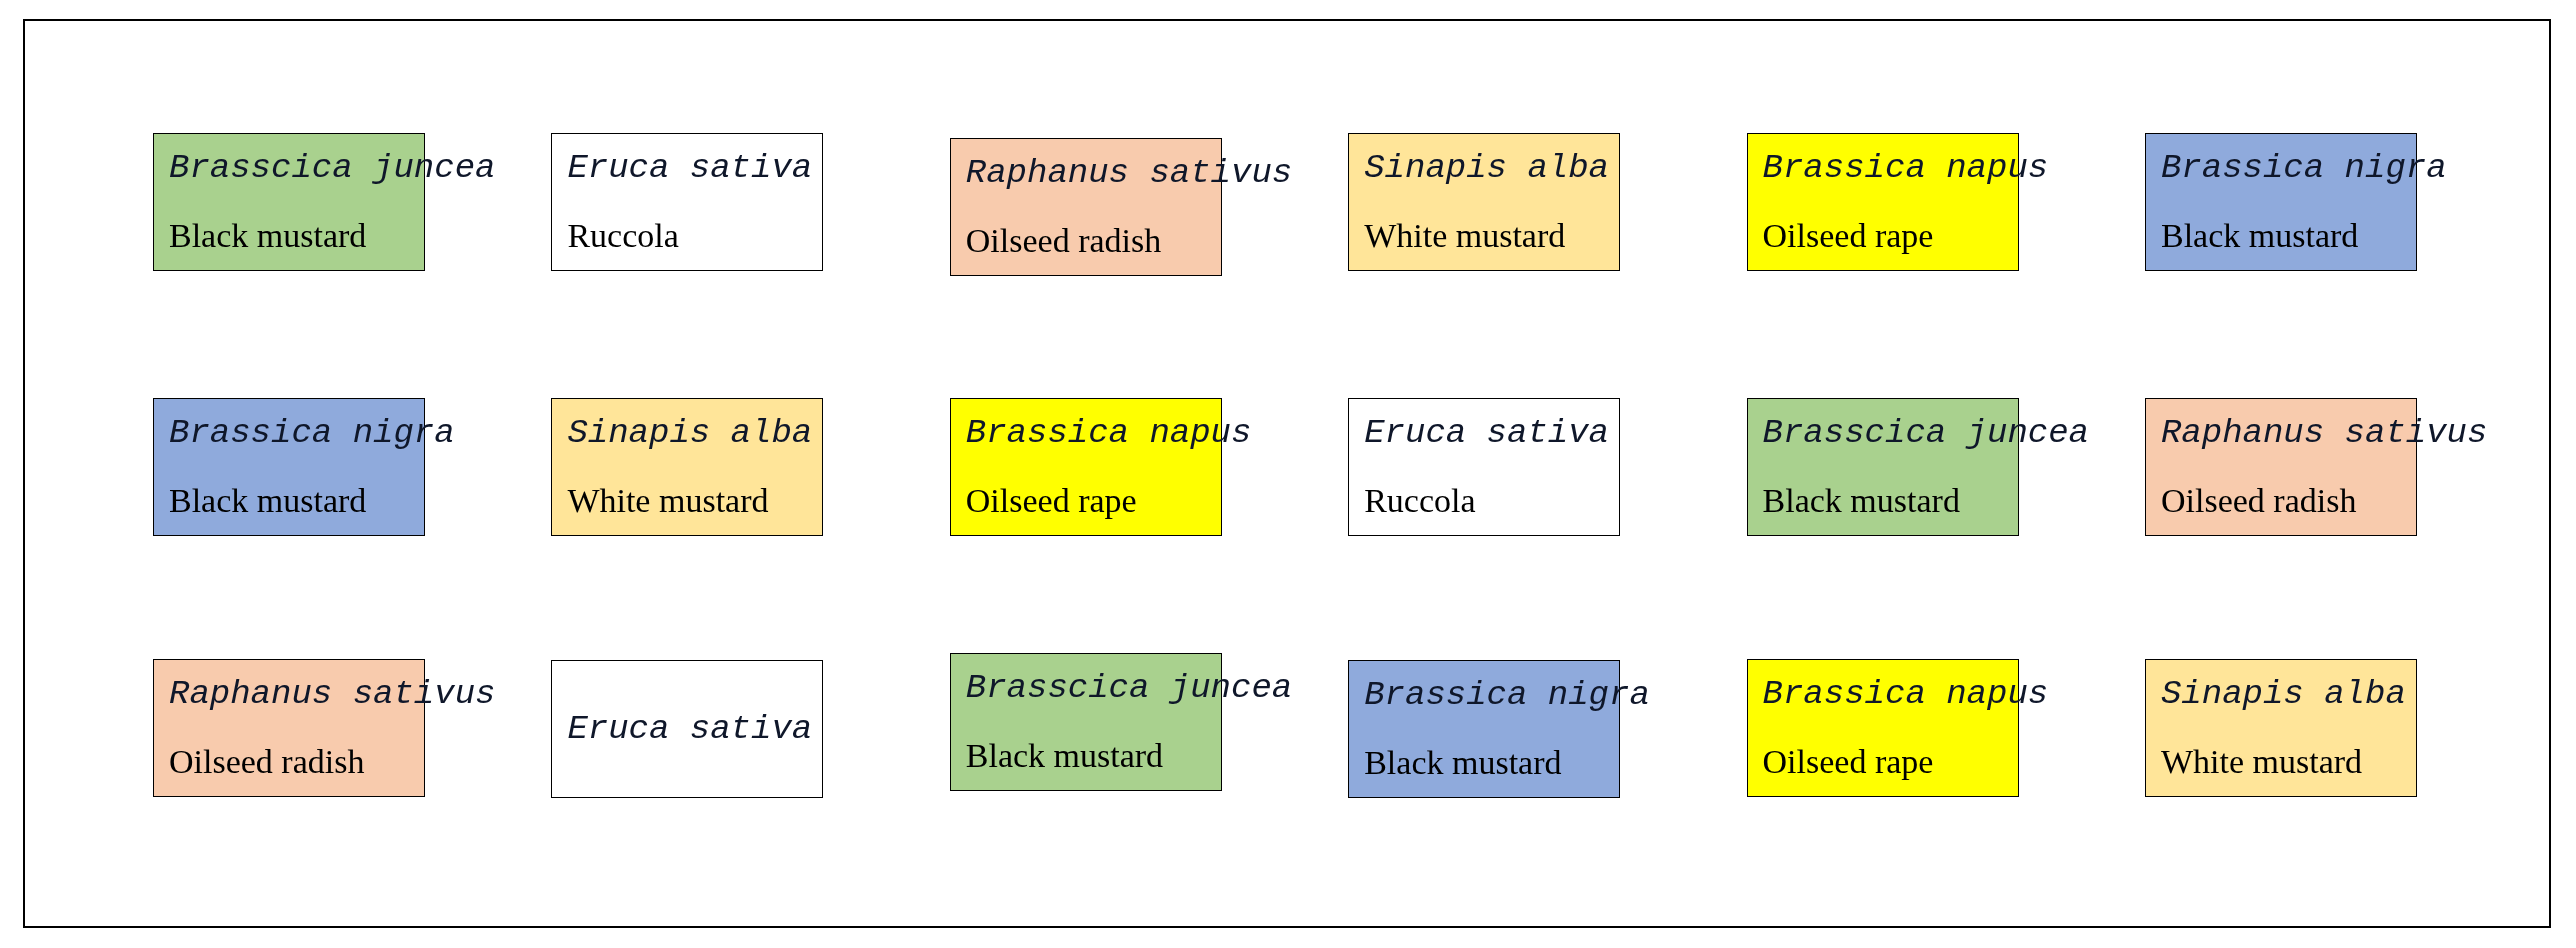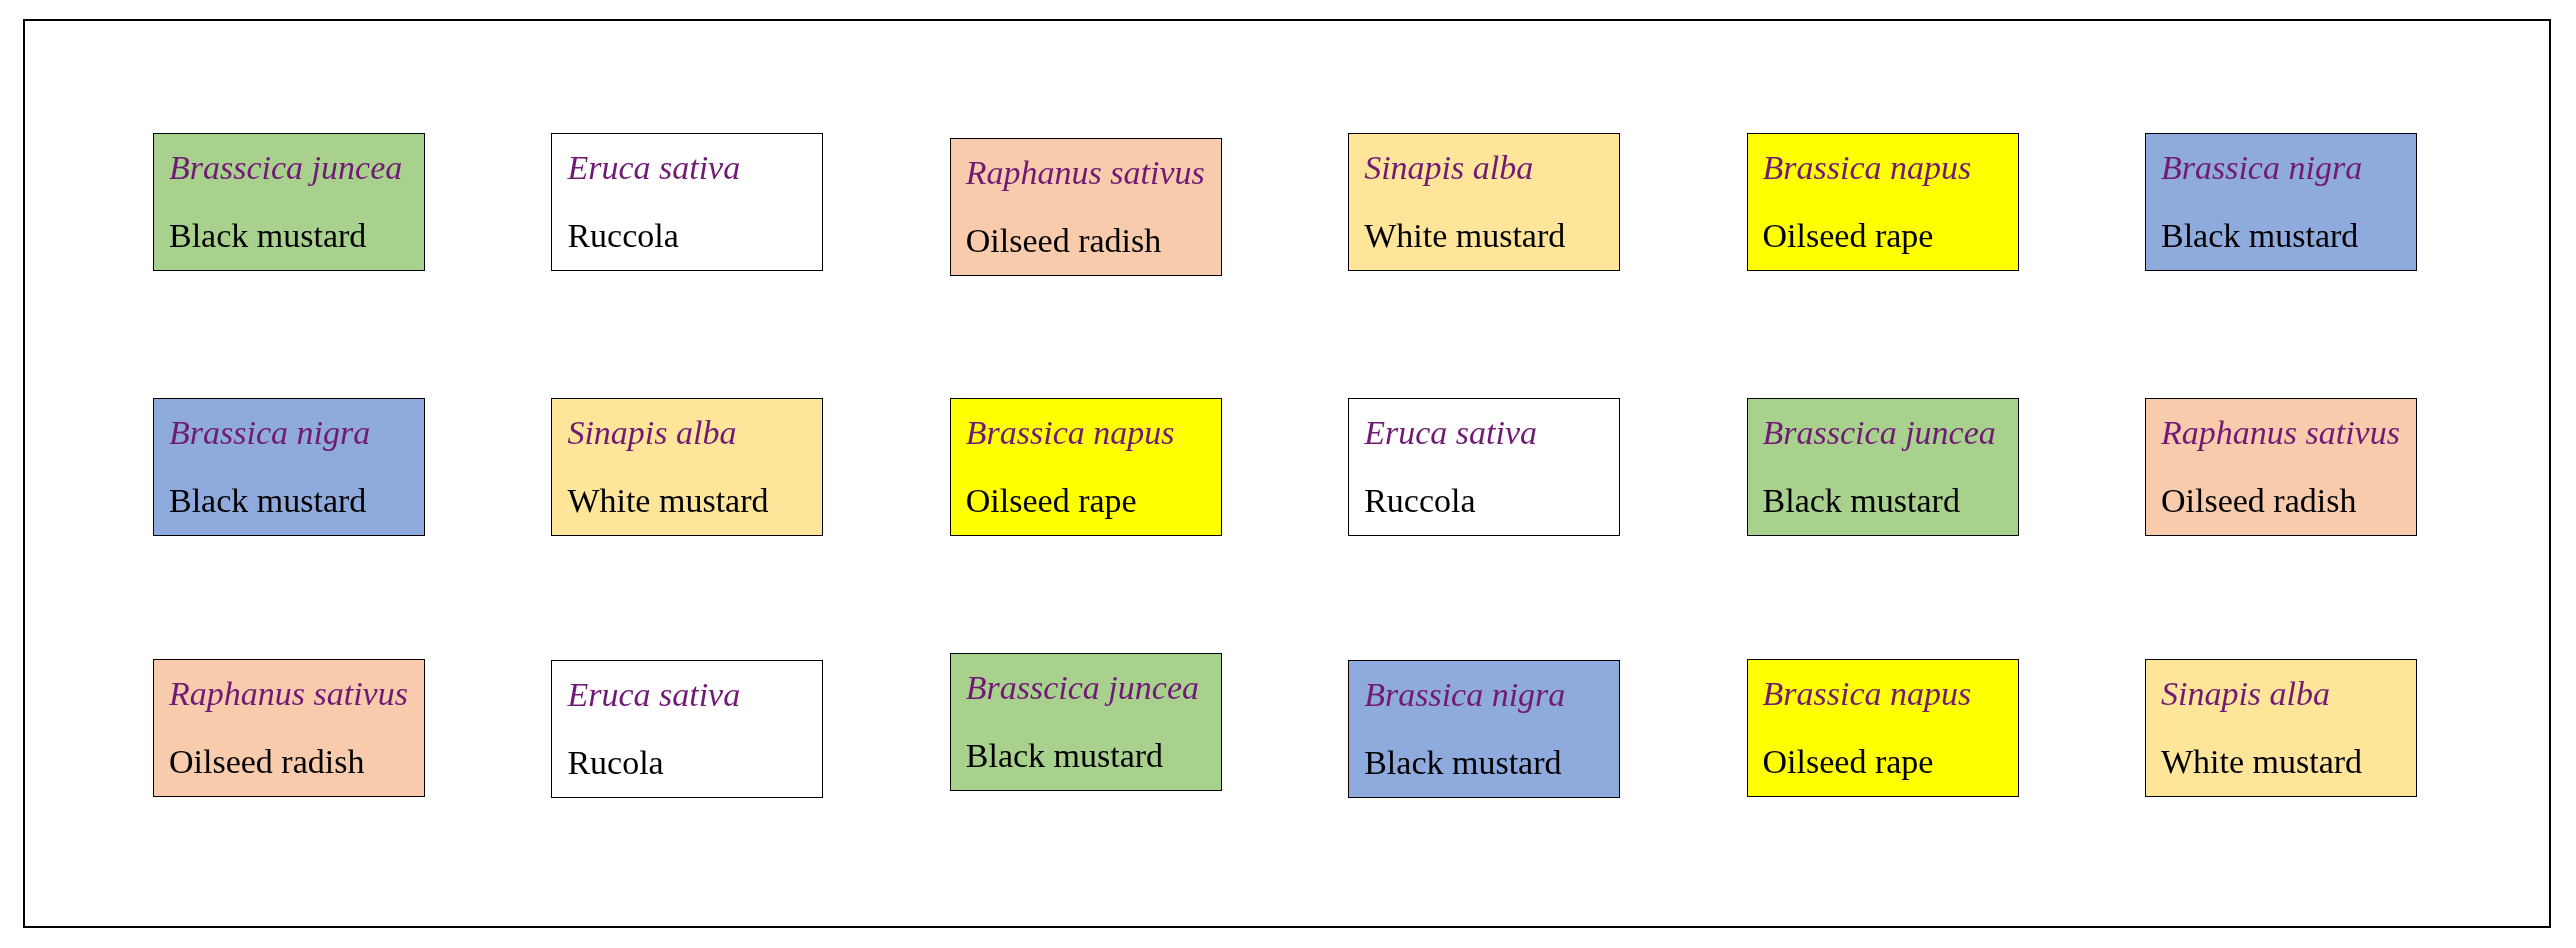--- a/index.html
+++ b/index.html
@@ -52,22 +52,23 @@
   }
   
   .r1c3 { margin-top: 5.2px; }
   .r3c2 { margin-top: 1.7px; }
   .r3c3 { margin-top: -5.8px; }
   .r3c4 { margin-top: 1.7px; }
   .species {
     font-style: italic;
     font-size: 34px;
     line-height: 40px;
-    color: #701a75;
+    color: #0f172a;
     white-space: nowrap;
+    font-family: Liberation Mono, monospace;
   }
   .common {
     font-style: normal;
     font-size: 34px;
     line-height: 40px;
     color: #000000;
     white-space: nowrap;
     margin-top: 28px;
   }
 </style>
@@ -128,21 +129,20 @@
     <div class="common">Oilseed radish</div>
   </div>
       </div>
     <div class="row row-3">
         <div class="cell r3c1" style="background: rgb(248, 203, 173);">
     <div class="species">Raphanus sativus</div>
     <div class="common">Oilseed radish</div>
   </div>
         <div class="cell r3c2" style="background: rgb(255, 255, 255);">
     <div class="species">Eruca sativa</div>
-    <div class="common">Rucola</div>
   </div>
         <div class="cell r3c3" style="background: rgb(169, 209, 142);">
     <div class="species">Brasscica juncea</div>
     <div class="common">Black mustard</div>
   </div>
         <div class="cell r3c4" style="background: rgb(143, 170, 220);">
     <div class="species">Brassica nigra</div>
     <div class="common">Black mustard</div>
   </div>
         <div class="cell r3c5" style="background: rgb(255, 255, 0);">

